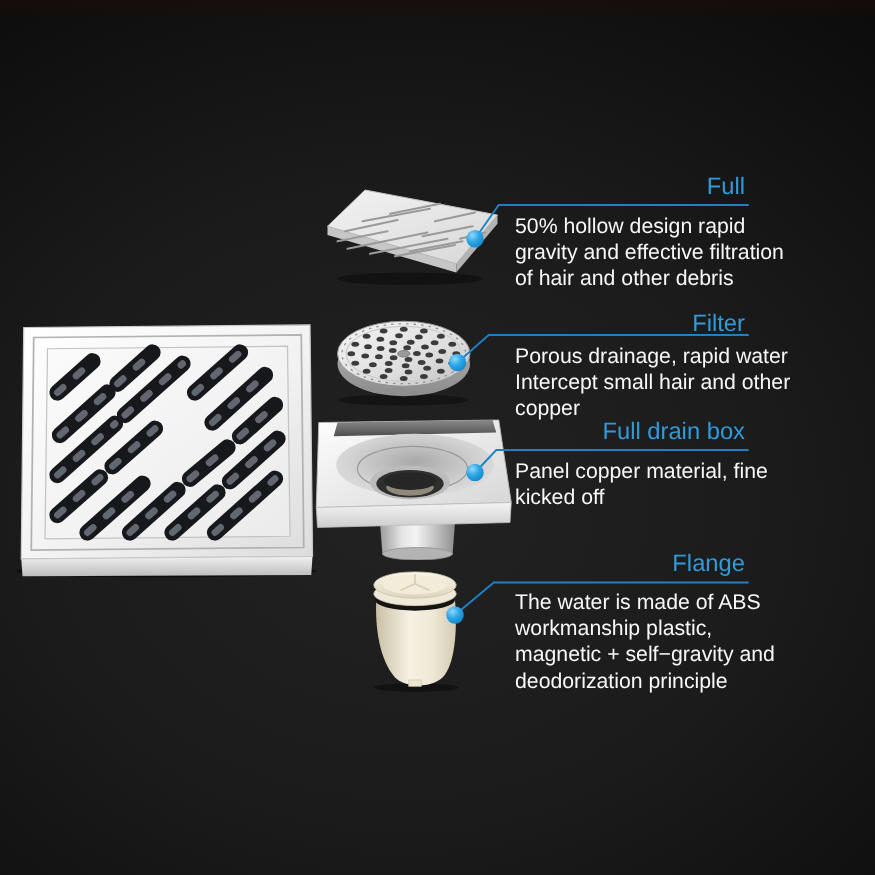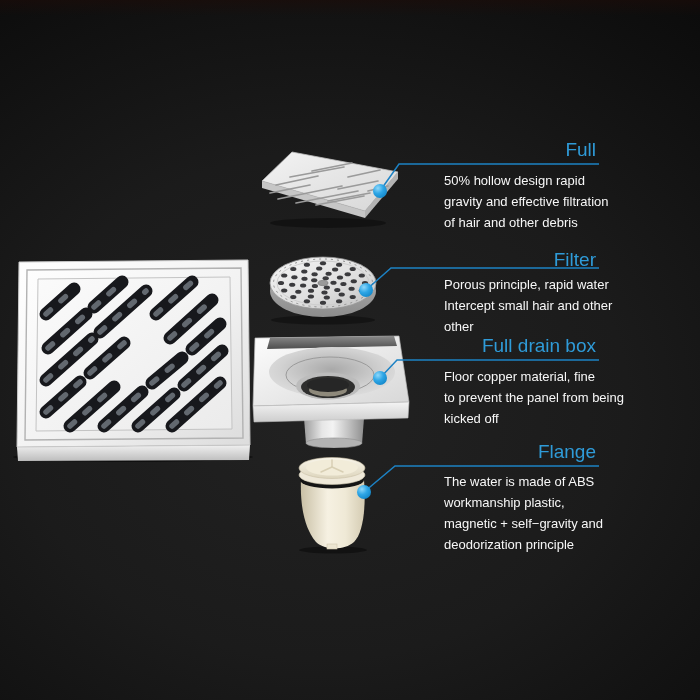--- a/index.html
+++ b/index.html
@@ -10,21 +10,21 @@
       radial-gradient(115% 95% at 46% 58%, #222222 0%, #1b1b1b 38%, #0e0e0e 70%, #030303 100%);
     font-family:"Liberation Sans", sans-serif;
   }
   .comp{position:absolute;}
   #leaders{position:absolute;left:0;top:0;z-index:6;}
   .clabel{
     position:absolute;right:104px;z-index:7;
     color:var(--accent,#2f9bd8);font-size:19px;line-height:24px;height:24px;
     text-align:right;white-space:nowrap;
   }
-  .cdesc{position:absolute;left:444px;z-index:7;color:var(--text,#f7f7f7);font-size:13px;line-height:21px;}
+  .cdesc{position:absolute;left:412px;z-index:7;color:var(--text,#f7f7f7);font-size:17px;line-height:21px;}
   .cdesc .dline{white-space:nowrap;}
   .l0{top:138px}.l1{top:248px}.l2{top:334px}.l3{top:440px}
   .d0{top:170px}.d1{top:274px}.d2{top:366px}.d3{top:471px}
   #big-panel{left:6px;top:248px;}
   #mini-panel{left:252px;top:145px;}
   #filter{left:265px;top:250px;}
   #drain-box{left:250px;top:330px;}
   #flange{left:288px;top:452px;}
 </style>
 </head>
@@ -272,29 +272,28 @@
 
   <div class="clabel l0">Full</div>
   <div class="cdesc d0">
     <div class="dline">50% hollow design rapid</div>
     <div class="dline">gravity and effective filtration</div>
     <div class="dline">of hair and other debris</div>
   </div>
 
   <div class="clabel l1">Filter</div>
   <div class="cdesc d1">
-    <div class="dline">Porous principle, rapid water</div>
+    <div class="dline">Porous drainage, rapid water</div>
     <div class="dline">Intercept small hair and other</div>
-    <div class="dline">other</div>
+    <div class="dline">copper</div>
   </div>
 
   <div class="clabel l2">Full drain box</div>
   <div class="cdesc d2">
-    <div class="dline">Floor copper material, fine</div>
-    <div class="dline">to prevent the panel from being</div>
+    <div class="dline">Panel copper material, fine</div>
     <div class="dline">kicked off</div>
   </div>
 
   <div class="clabel l3">Flange</div>
   <div class="cdesc d3">
     <div class="dline">The water is made of ABS</div>
     <div class="dline">workmanship plastic,</div>
     <div class="dline">magnetic + self−gravity and</div>
     <div class="dline">deodorization principle</div>
   </div>

